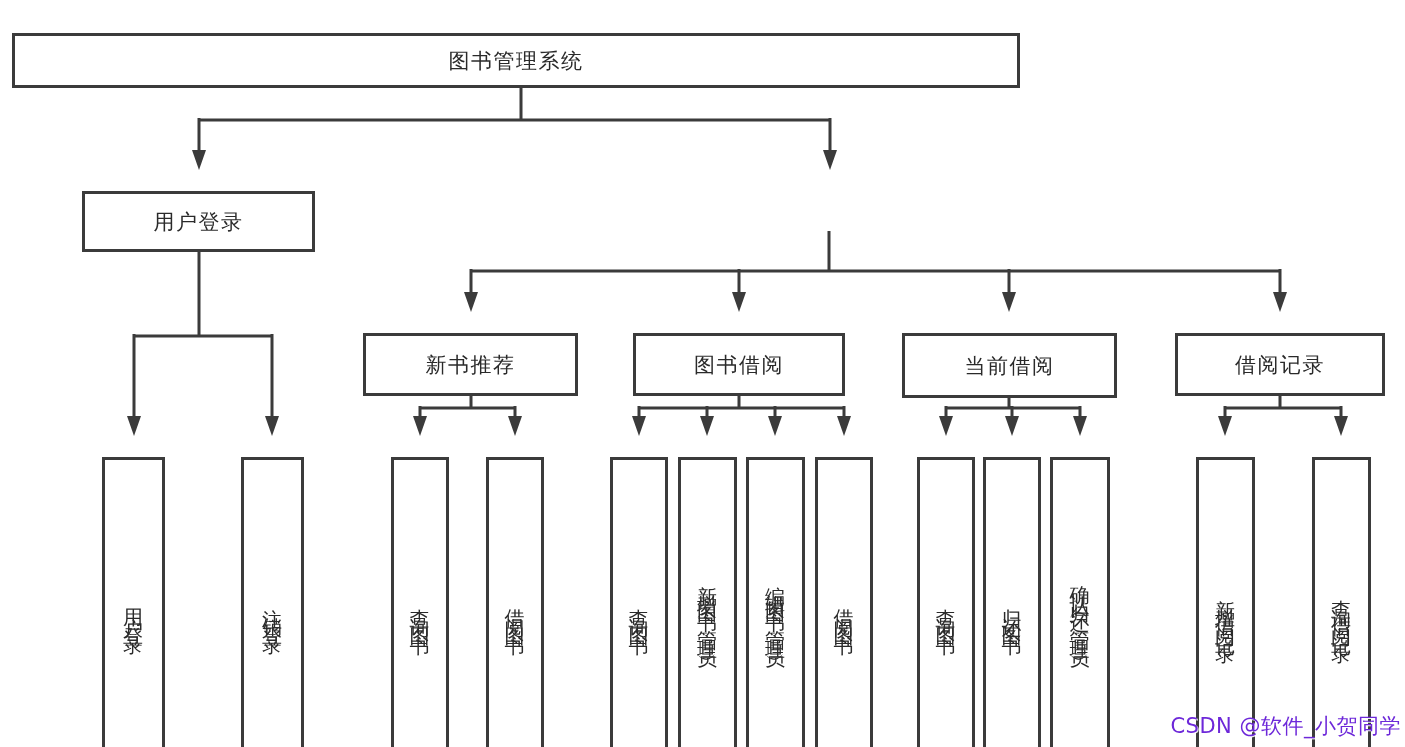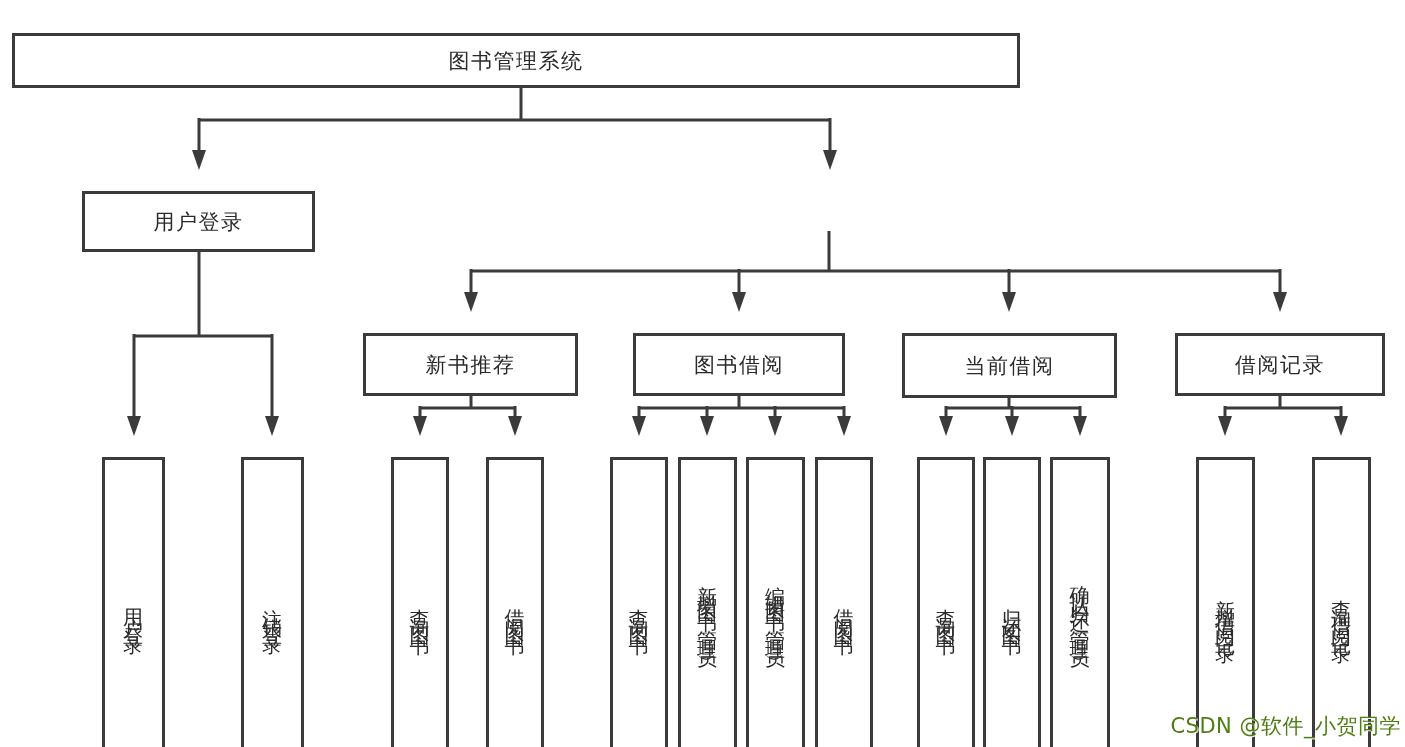--- a/index.html
+++ b/index.html
@@ -28,21 +28,21 @@
     text-orientation:mixed;
     font-size:20px;
     letter-spacing:9px;
     line-height:1;
     padding-top:9px; 
   }
   .watermark{
     position:absolute;
     top:712px;right:4px;
     font-size:21px;
-    color:#4d7c0f;
+    color:#6d28d9;
     letter-spacing:0.5px;
     text-shadow:1px 1px 0 rgba(255,255,255,0.9);
     z-index:5;
     white-space:nowrap;
   }
 </style>
 </head>
 <body>
 
 <div class="canvas">

